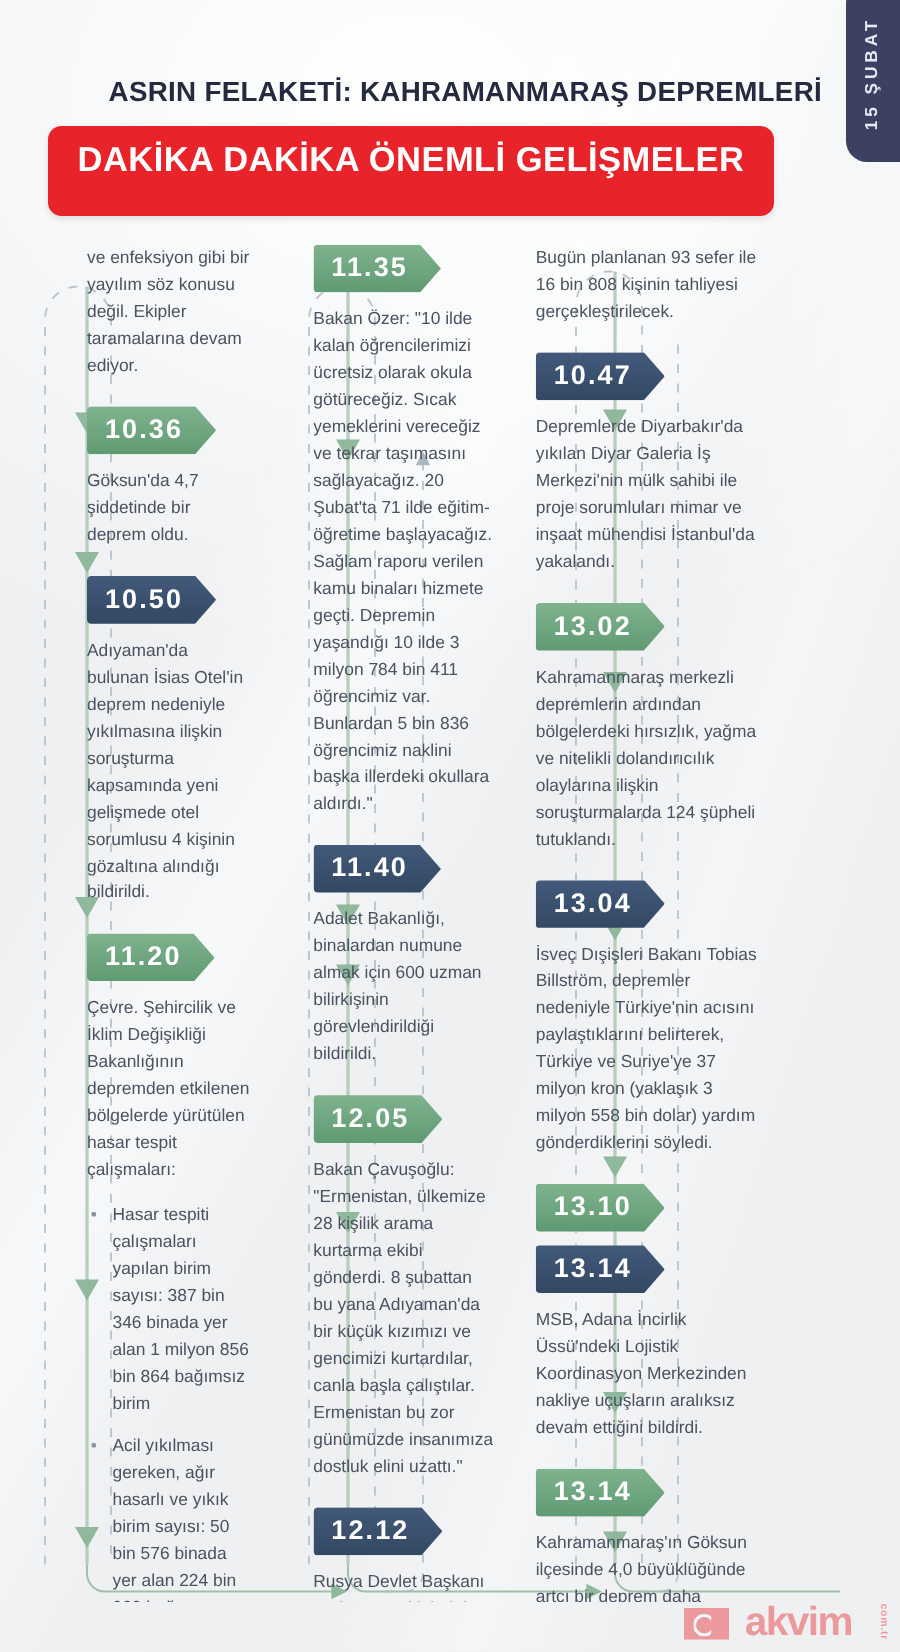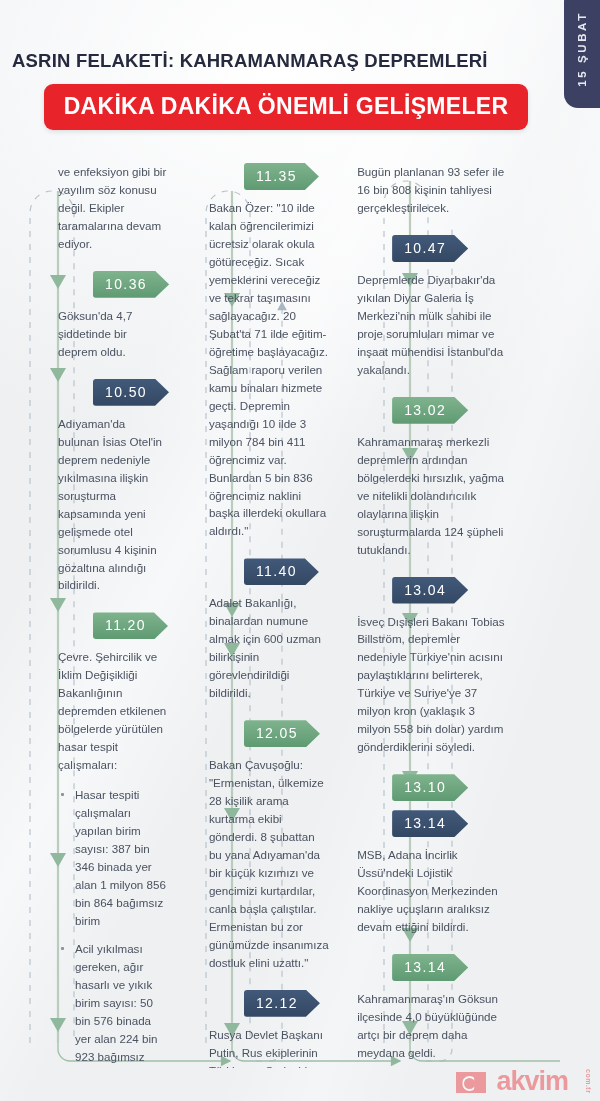--- a/index.html
+++ b/index.html
@@ -34,31 +34,31 @@
   .date-tab span {
     transform: rotate(-90deg);
     white-space: nowrap;
     color: #e8e9f0;
     font-size: 11.5px;
     font-weight: 700;
     letter-spacing: 2.6px;
   }
 
   
-  .header { position: absolute; top: 50px; left: 12px; width: 548px; text-align: left; z-index: 5; }
+  .header { position: absolute; top: 50px; left: 0; width: 548px; text-align: right; z-index: 5; }
   .kicker {
     font-size: 18.5px; font-weight: 800; color: #262a3e;
     letter-spacing: .2px; white-space: nowrap;
   }
   .banner-wrap { margin-top: 12px; display: flex; justify-content: center; }
   .banner {
     background: #e8232a;
     color: #ffffff;
     font-size: 23px; font-weight: 800; letter-spacing: .3px;
-    padding: 9px 20px 10px;
+    padding: 9px 20px 24px;
     border-radius: 9px;
     white-space: nowrap;
     box-shadow: 0 2px 5px rgba(0,0,0,.10);
   }
 
   
   .board { position: absolute; top: 163px; left: 0; width: 520px; height: 905px; z-index: 3; }
   .track-svg { position: absolute; inset: 0; width: 600px; height: 905px; }
 
   .columns { position: absolute; inset: 0; display: flex; }
@@ -70,28 +70,27 @@
   .col-inner { position: absolute; top: 0; bottom: 0; overflow: hidden; }
   .c1 .col-inner { left: 58px; right: 12px; }
   .c2 .col-inner { left: 28px; right: 10px; }
   .c3 .col-inner { left: 18px; right: 12px; }
 
   .entry { position: relative; }
   .badge {
     display: inline-block;
     position: relative;
     color: #ffffff;
-    font-size: 14px;
-    font-weight: 400;
+    font-size: 18px;
+    font-weight: 700;
     letter-spacing: 1.4px;
     padding: 5px 22px 6px 12px;
     margin-bottom: 9px;
     clip-path: polygon(0 0, calc(100% - 14px) 0, 100% 50%, calc(100% - 14px) 100%, 0 100%);
     border-radius: 3px 0 0 3px;
-    margin-left: 35px;
   }
   .badge.green { background: linear-gradient(180deg,#7fb38d 0%, #5f9a73 100%); }
   .badge.navy  { background: linear-gradient(180deg,#42597a 0%, #334863 100%); }
 
   .para {
     color: #4a5260;
     font-size: 11.6px;
     line-height: 1.55;
     margin-bottom: 18px;
     max-width: 100%;

